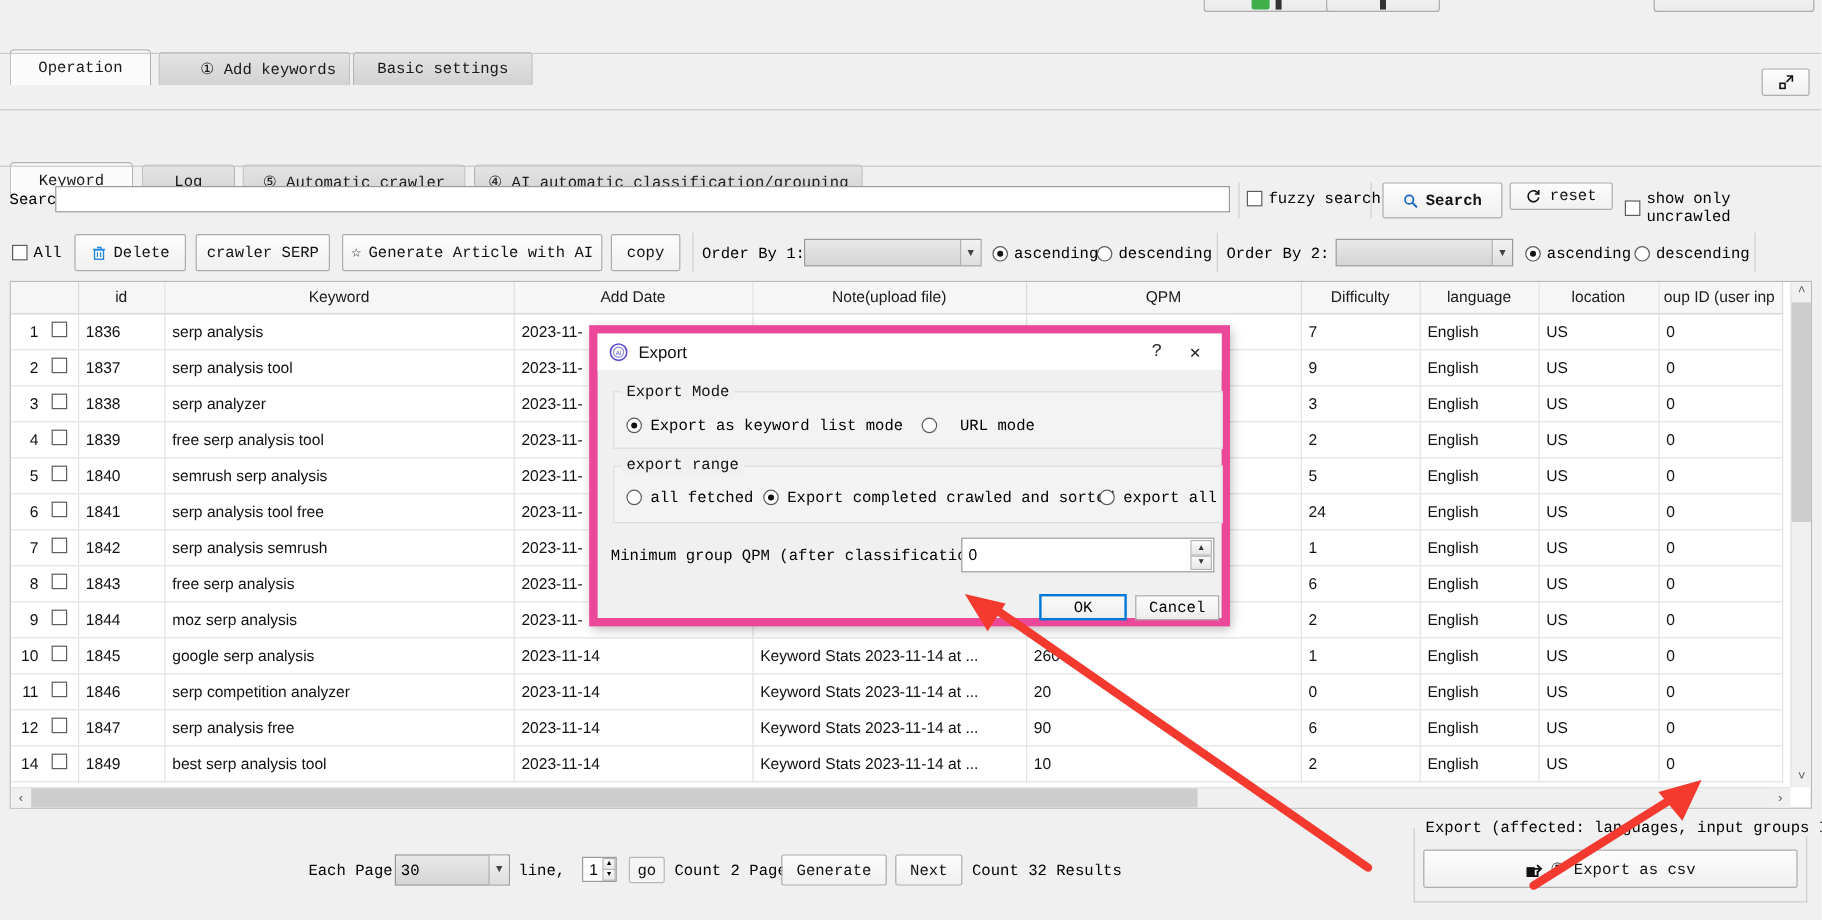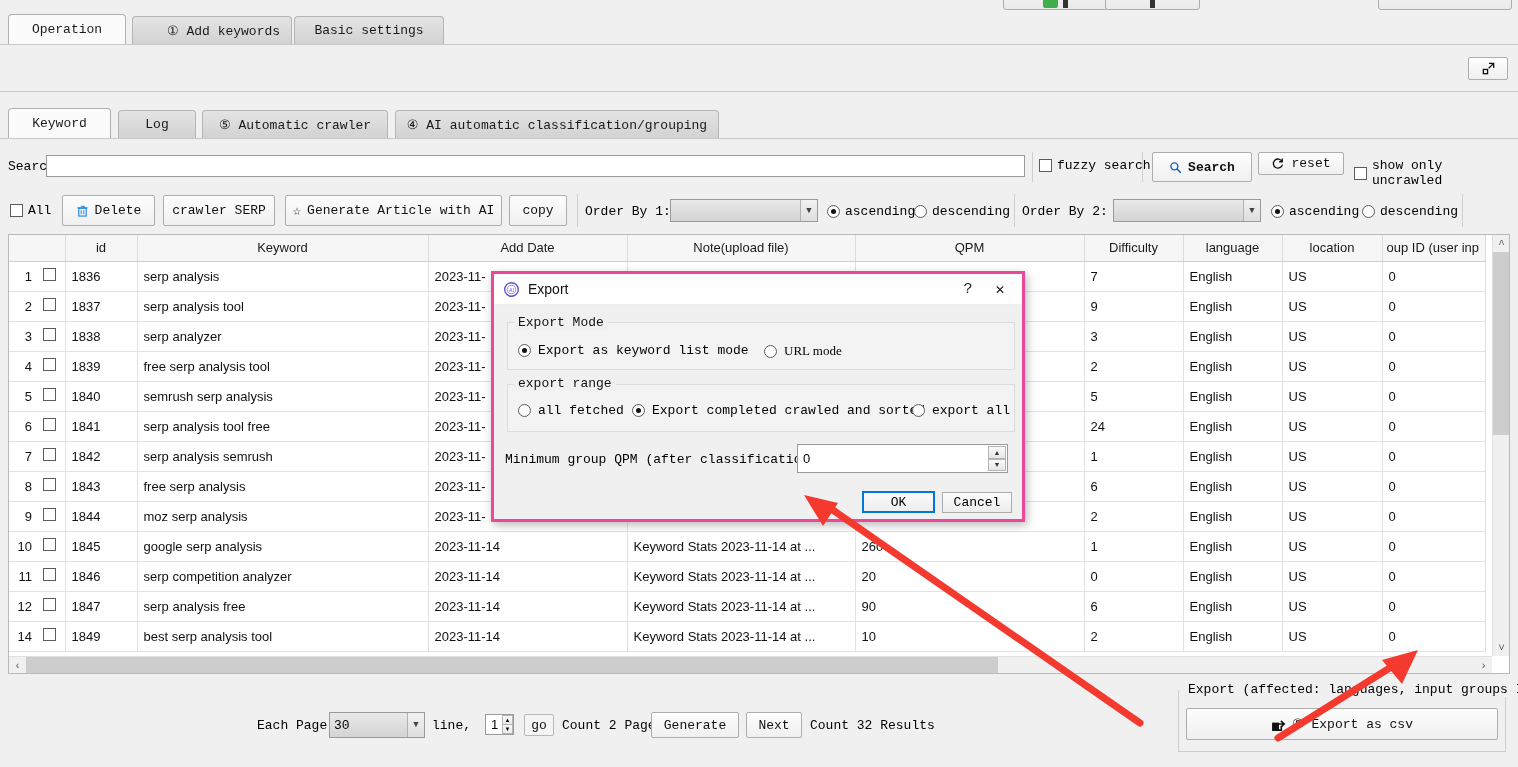--- a/index.html
+++ b/index.html
@@ -20,21 +20,21 @@
     position:absolute; top:-22px; height:32px;
     border:1px solid #adadad; border-radius:3px;
     background:linear-gradient(#fcfcfc,#eaeaea);
     display:flex; align-items:flex-end; justify-content:center;
     padding-bottom:1px; gap:5px;
   }
   .greenchip { width:15px; height:11px; background:#3fae4b; border-radius:2px; }
   .darkchip { width:5px; height:8px; background:#333; }
 
   
-  .tabbar { position:absolute; height:30px; }
+  .tabbar { position:absolute; height:30px;margin-top:27px; }
   .tab {
     position:absolute; bottom:0; height:28px;
     border:1px solid #b4b4b4; border-bottom:none;
     border-radius:4px 4px 0 0;
     background:linear-gradient(#e4e4e4,#d2d2d2);
     display:flex; align-items:center; justify-content:center;
     padding:0 14px; white-space:nowrap; font-size:13px; color:#1a1a1a;
   }
   .tab.active {
     background:#fbfbfb; height:30px; border-color:#b0b0b0;
@@ -109,21 +109,21 @@
   .sbtrack { position:absolute; background:#f0f0f0; }
   .sbthumb { position:absolute; background:#cdcdcd; }
   .sbarrow {
     position:absolute; display:flex; align-items:center; justify-content:center;
     color:#5a5a5a; font-size:11px; background:#f0f0f0;
   }
 
   
   #dialog {
     position:absolute; left:491px; top:271px; width:534px; height:251px;
-    background:#f0f0f0; border:3px solid #ec4899;
+    background:#f0f0f0; border:7px solid #ec4899;
     box-shadow:2px 3px 9px rgba(0,0,0,.28);
   }
   #dlgtitle {
     height:31px; background:#fff; display:flex; align-items:center;
     padding:0 6px 0 9px; border-bottom:1px solid #eee;
   }
   #dlgtitle .t {
     font-family:"Liberation Sans", sans-serif; font-size:14px;
     margin-left:8px; color:#111;
   }
@@ -530,21 +530,21 @@
     <span class="dlgbtn">?</span>
     <span class="dlgbtn">✕</span>
   </div>
 
   <div class="group" style="left:13px; top:48px; width:508px; height:48px;"></div>
   <span class="grouplabel" style="left:20px; top:41px;">Export Mode</span>
   <div style="position:absolute; left:24px; top:69px; display:flex; align-items:center; gap:7px;">
     <span class="radio on"></span>
     <span>Export as keyword list mode</span>
   </div>
-  <div style="position:absolute; left:270px; top:69px; display:flex; align-items:center; gap:7px;font-family:Liberation Serif, serif;">
+  <div style="position:absolute; left:270px; top:69px; display:flex; align-items:center; gap:19px;">
     <span class="radio"></span>
     <span>URL mode</span>
   </div>
 
   <div class="group" style="left:13px; top:110px; width:508px; height:48px;"></div>
   <span class="grouplabel" style="left:20px; top:102px;">export range</span>
   <div style="position:absolute; left:24px; top:129px; display:flex; align-items:center; gap:7px;">
     <span class="radio"></span>
     <span>all fetched</span>
   </div>

